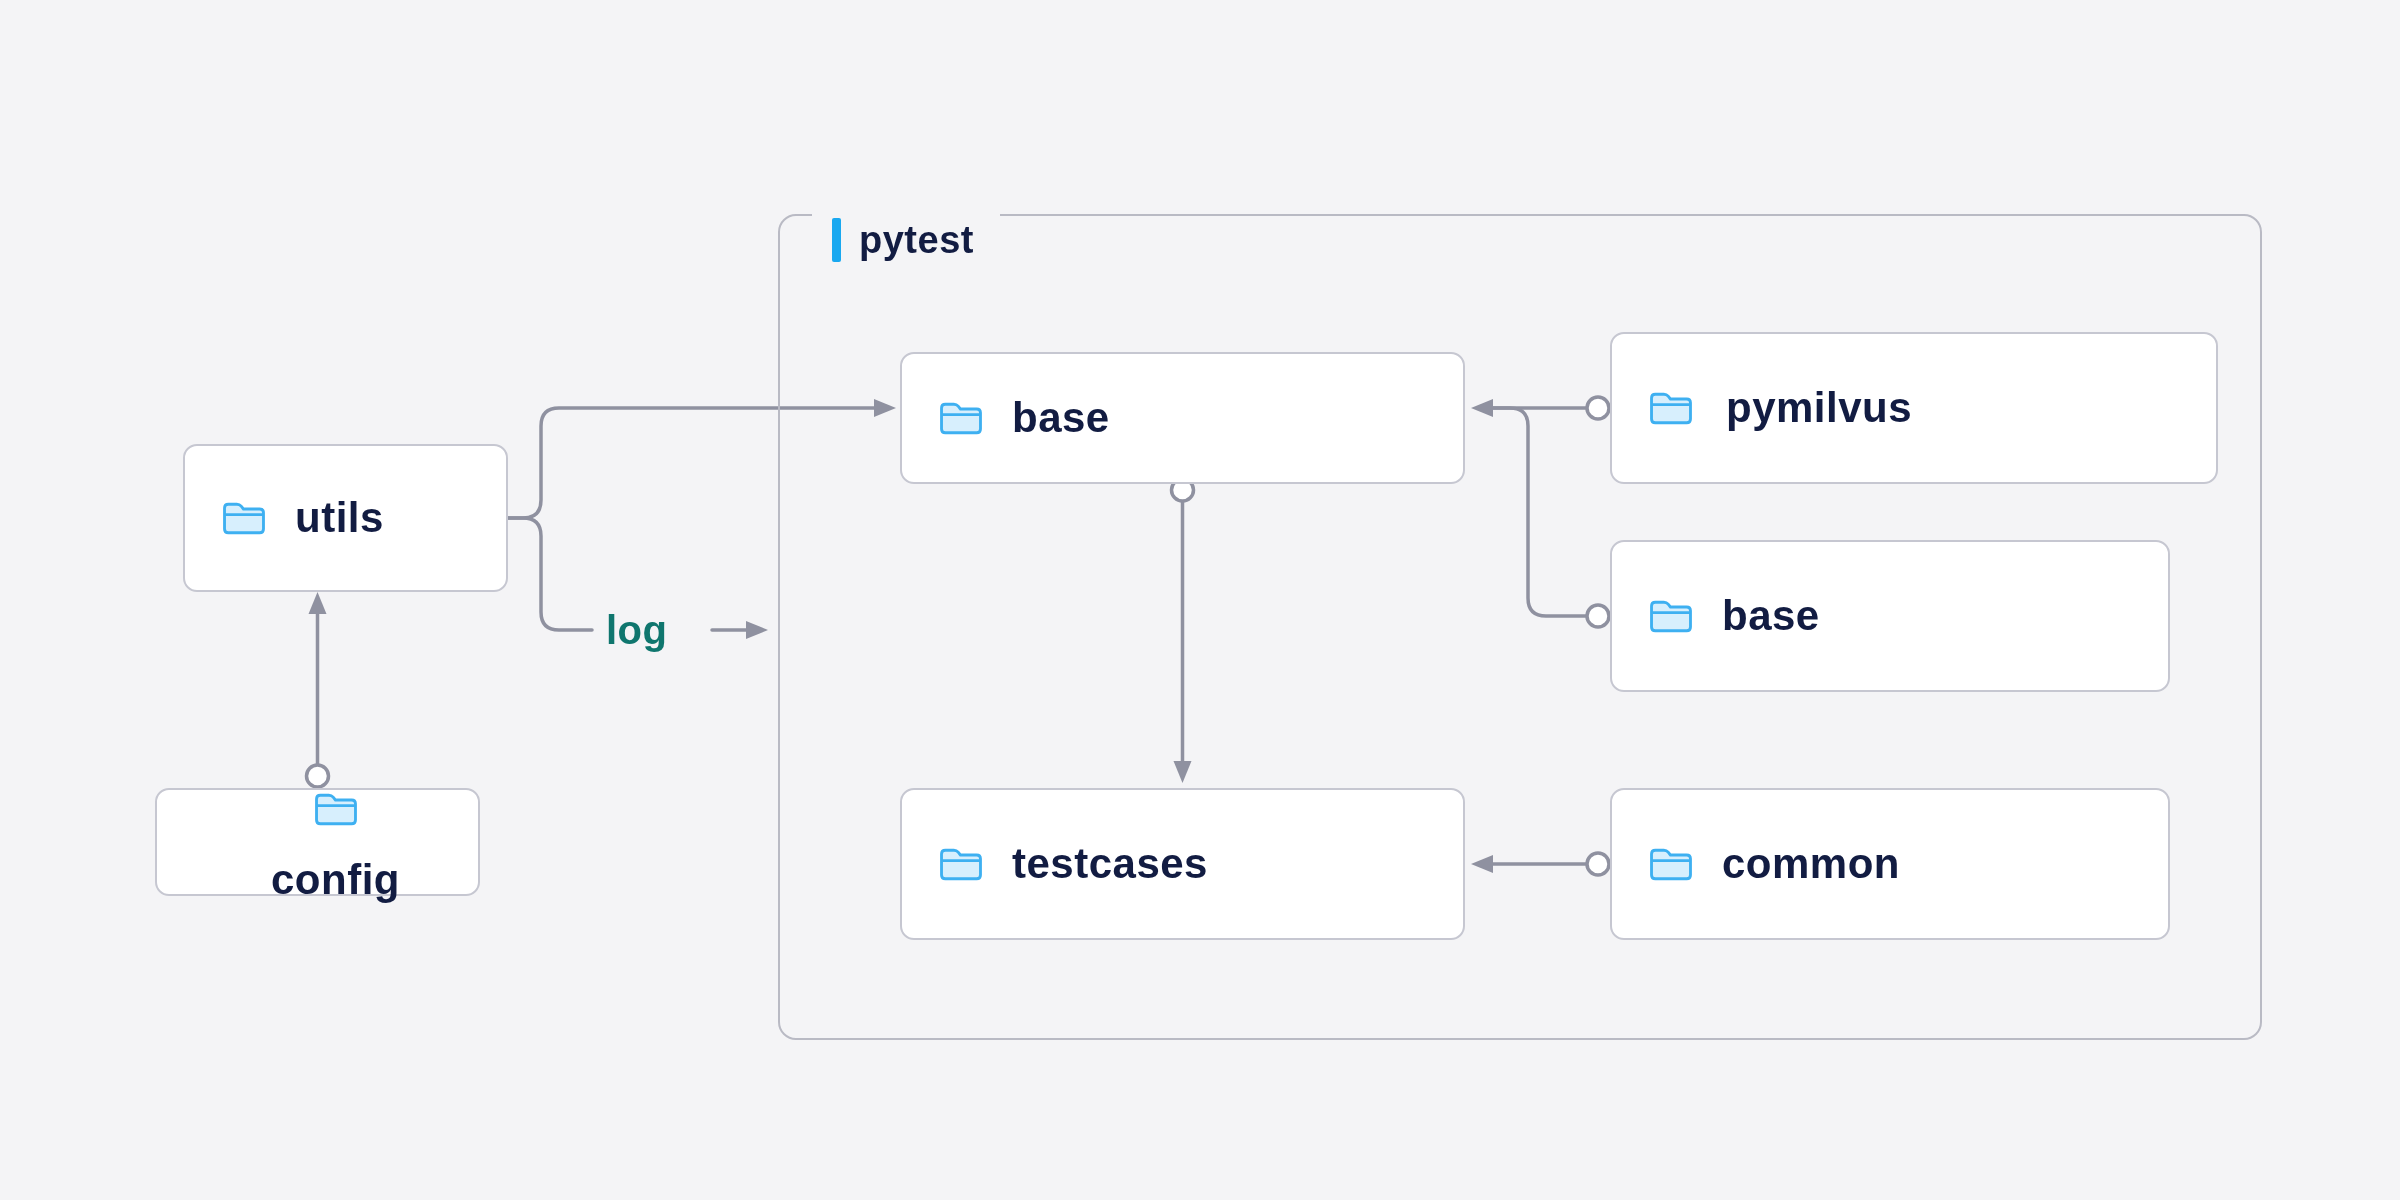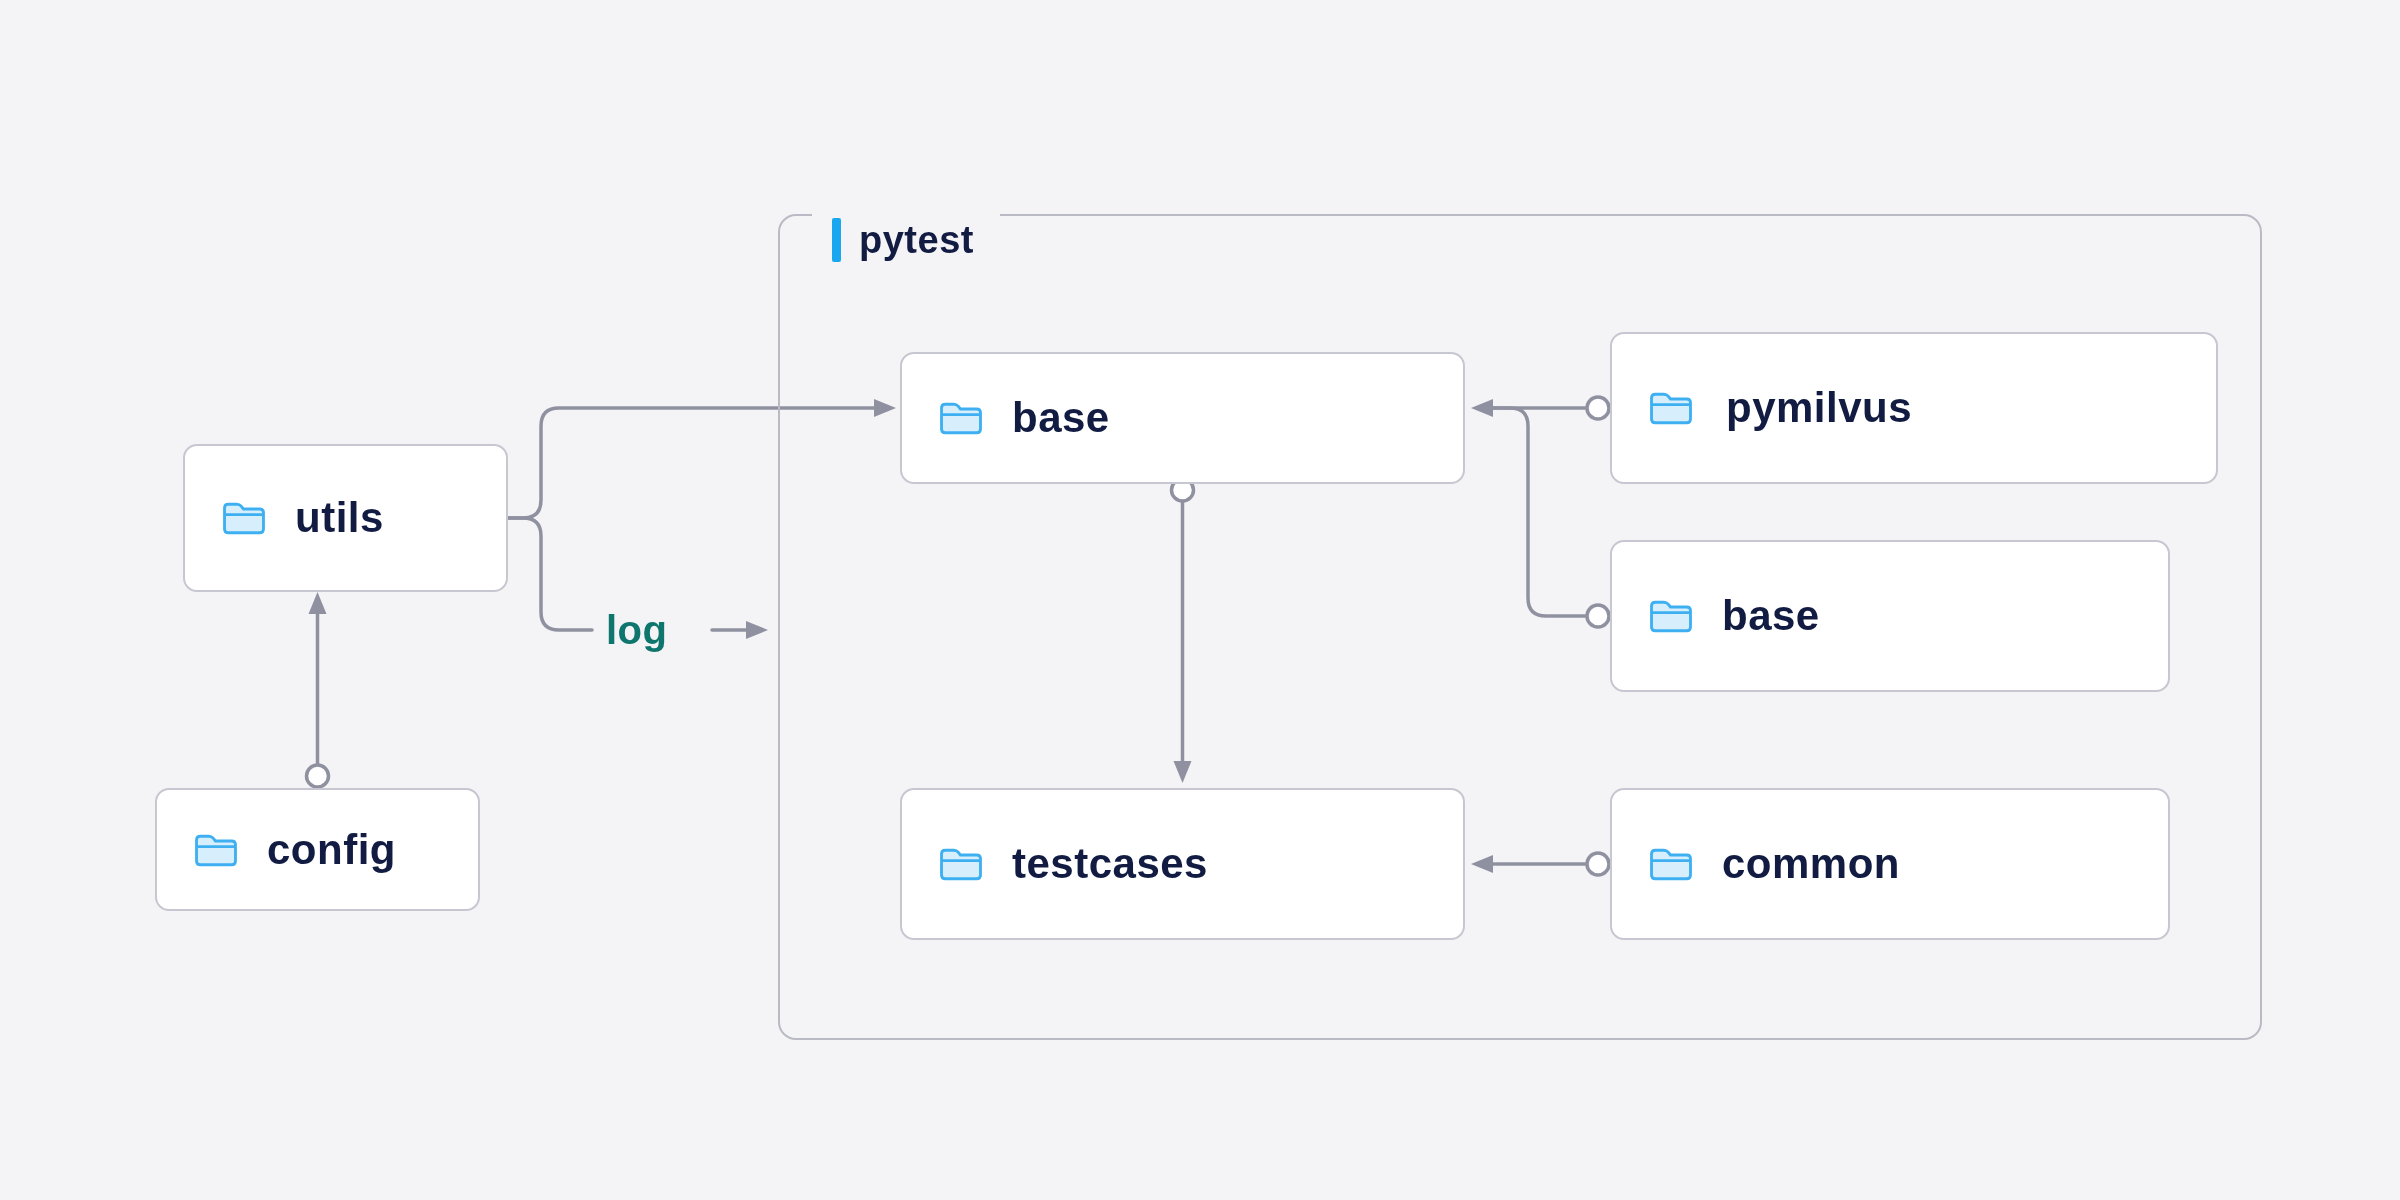--- a/index.html
+++ b/index.html
@@ -33,21 +33,21 @@
   
   .node {
     position:absolute; background:#ffffff;
     border:2px solid #c6c7d1; border-radius:14px;
     display:flex; align-items:center; gap:28px; padding-left:36px;
   }
   .node .label { font-size:42px; font-weight:700; color:#121c42; letter-spacing:0.5px; }
   .folder-svg { display:block; flex:0 0 auto; }
 
   .node-utils     { left:155px;  top:444px; width:325px; height:148px;margin-left:28px; }
-  .node-config    { left:155px;  top:788px; width:325px; height:123px; }
+  .node-config    { left:155px;  top:788px; width:325px; height:108px;flex-direction:column; }
   .node-base      { left:900px;  top:352px; width:565px; height:132px; }
   .node-pymilvus  { left:1610px; top:332px; width:608px; height:152px;gap:32px; }
   .node-check     { left:1610px; top:540px; width:560px; height:152px; }
   .node-testcases { left:900px;  top:788px; width:565px; height:152px; }
   .node-common    { left:1610px; top:788px; width:560px; height:152px;text-align:right; }
 
   
   .edge-label-log {
     position:absolute; left:606px; top:630px; transform:translateY(-50%);
     font-size:40px; font-weight:700; color:#0f766e; letter-spacing:0.5px;

